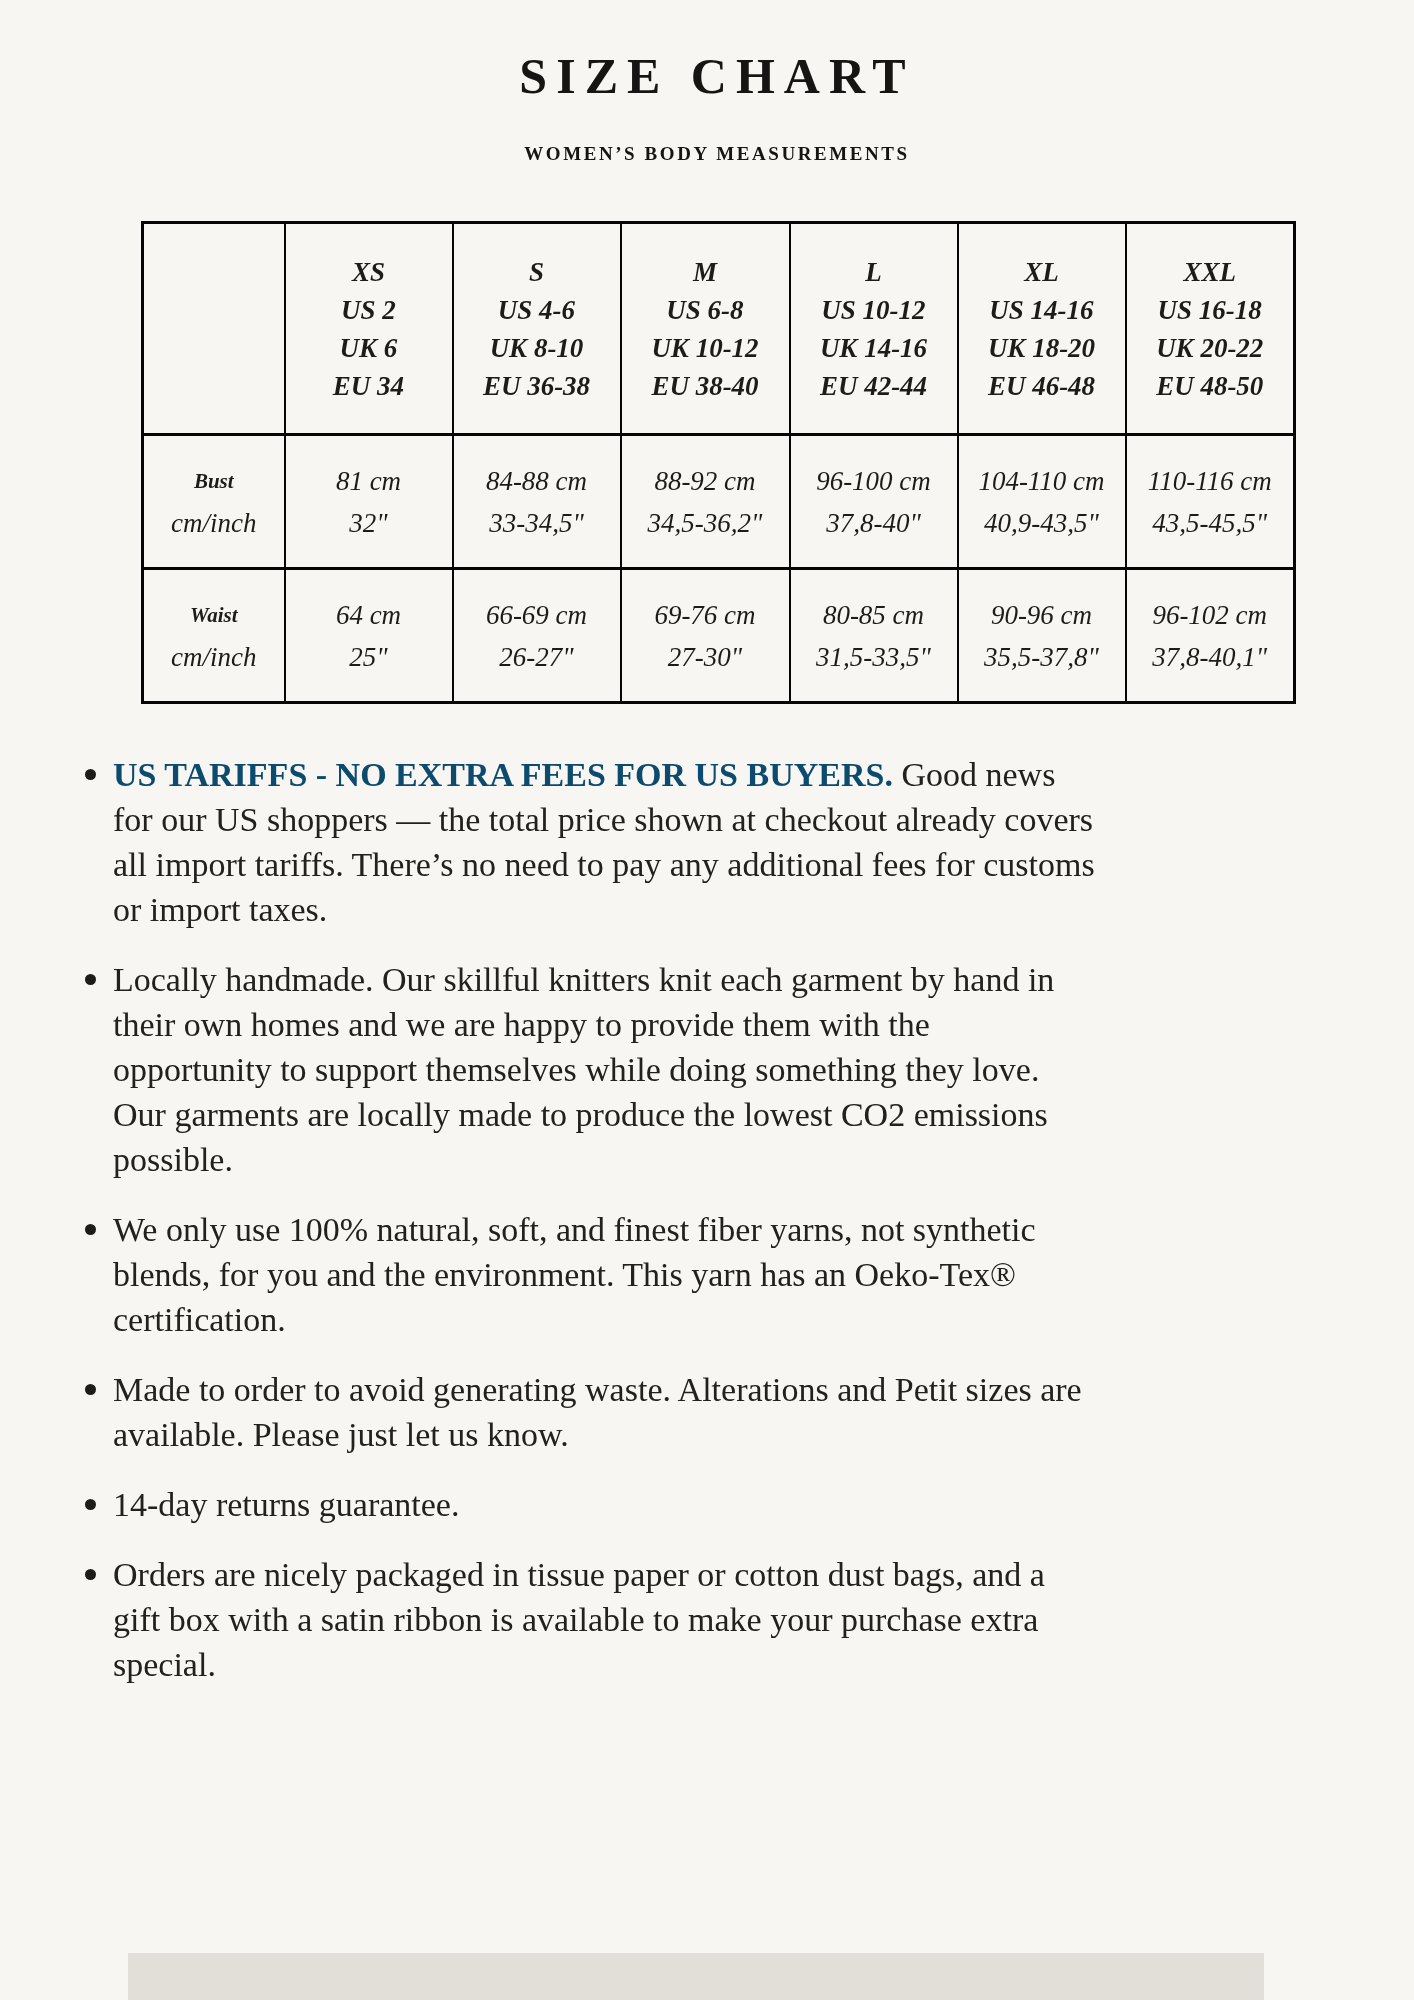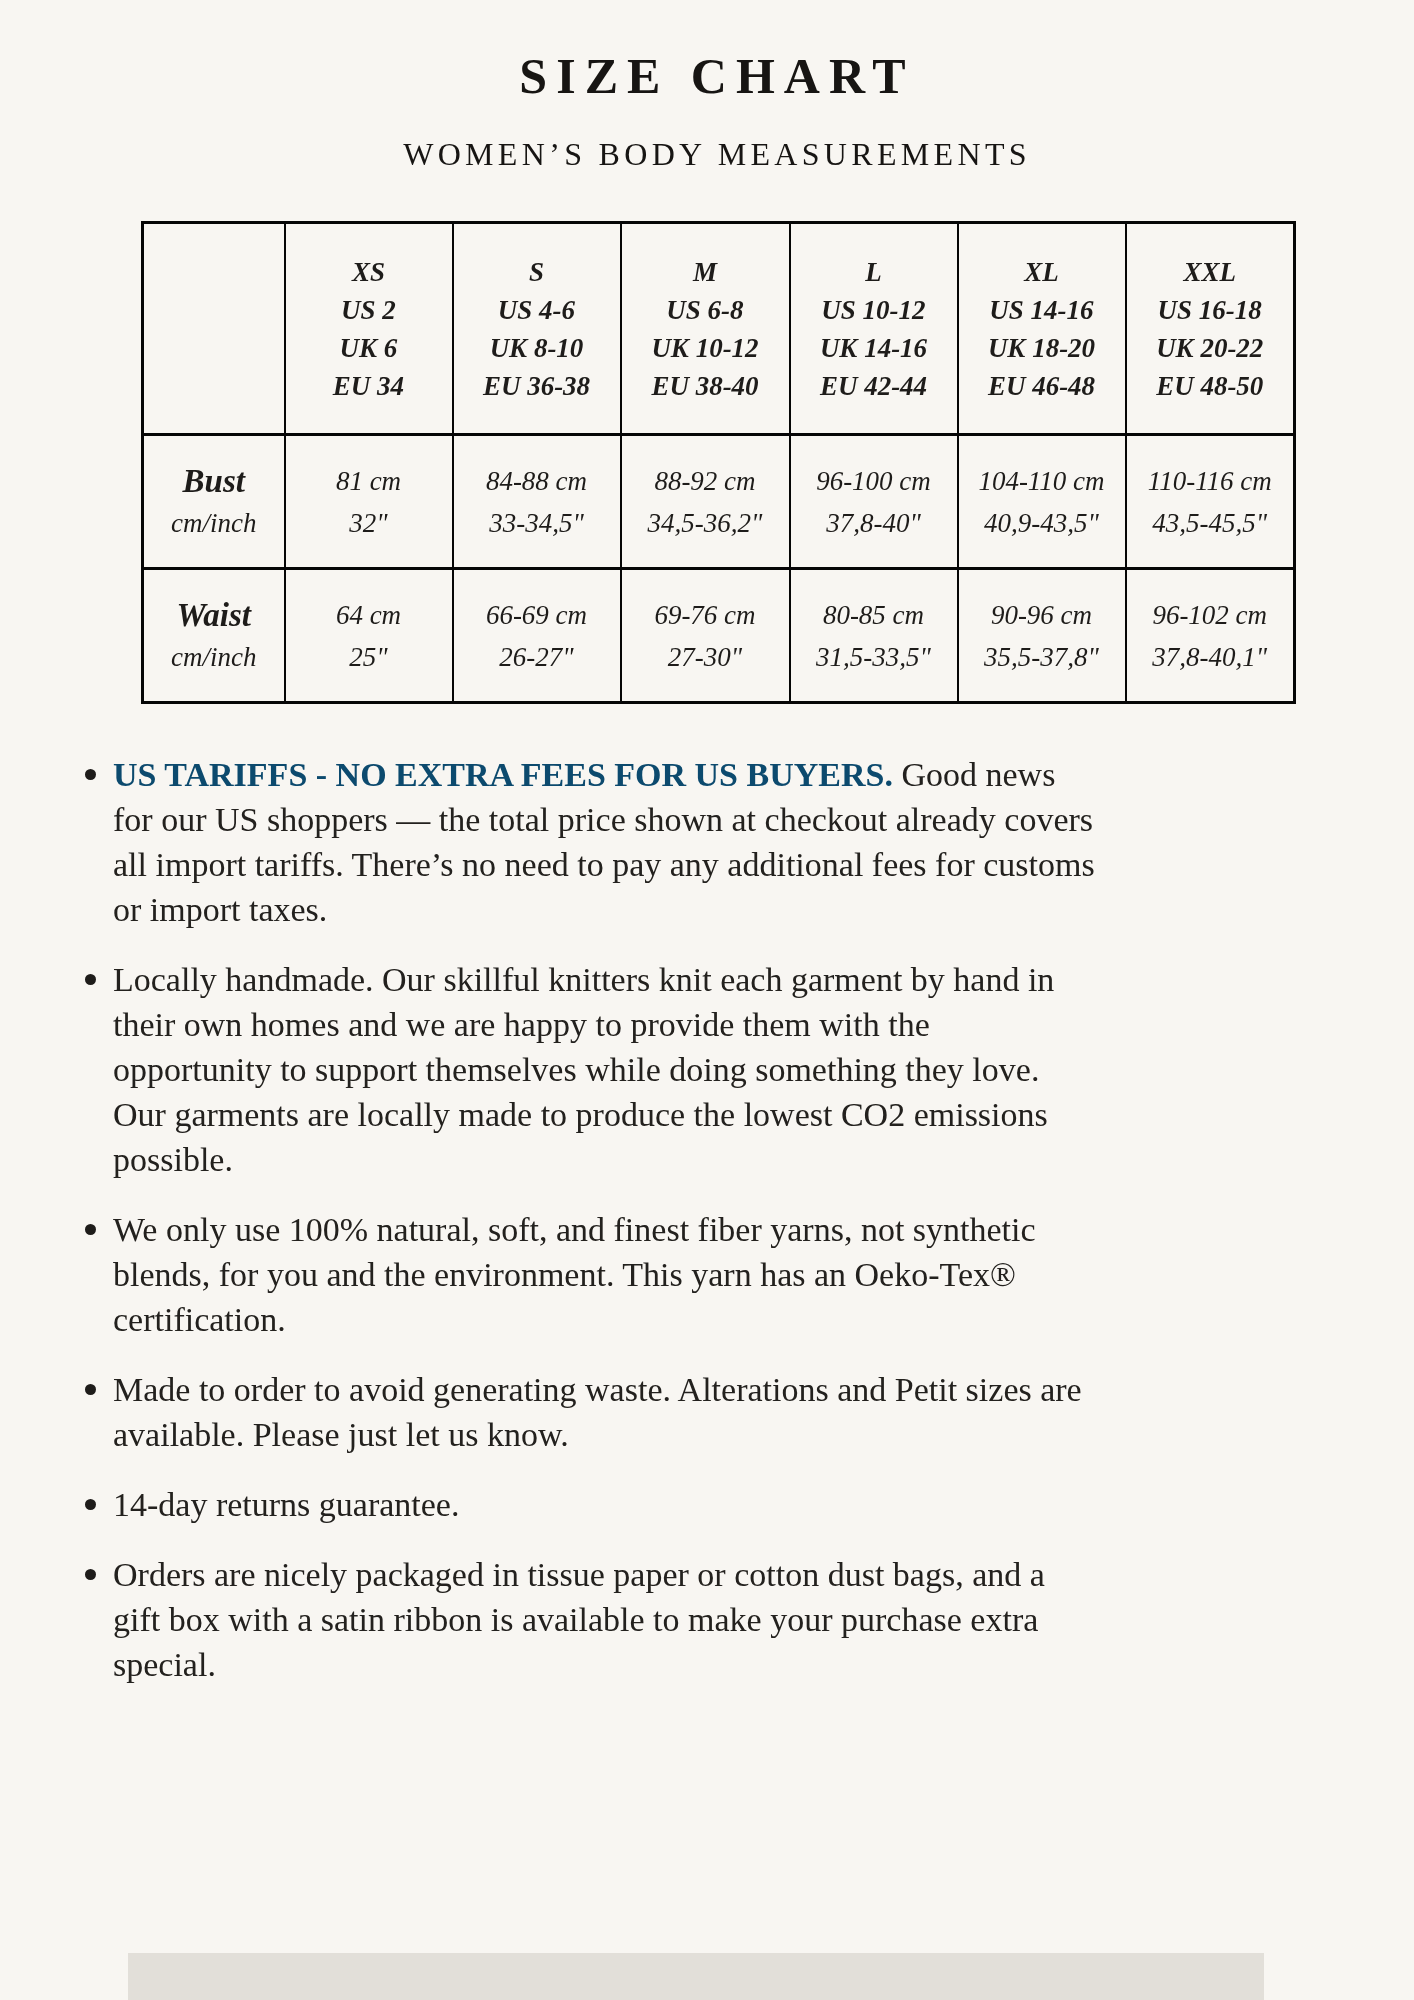--- a/index.html
+++ b/index.html
@@ -4,34 +4,34 @@
 <style>
   html,body{margin:0;padding:0;}
   body{width:1414px;height:2000px;overflow:hidden;background:#f8f6f2;}
   .page{position:relative;width:1248px;height:2000px;background:#f8f6f2;
         font-family:"Liberation Serif",serif;color:#1e1c1a;}
 
   
   .doc-header{position:absolute;top:46px;left:141px;width:1152px;text-align:center;}
   .doc-title{margin:0;font-size:50px;line-height:60px;font-weight:700;
              letter-spacing:0.18em;color:#171513;}
-  .doc-subtitle{margin:30px 0 0 0;font-size:32px;line-height:36px;font-weight:400;
+  .doc-subtitle{margin:30px 0 0 0;font-size:19px;line-height:36px;font-weight:700;
                 letter-spacing:0.135em;color:#171513;}
 
   
   .size-table{position:absolute;top:221px;left:141px;width:1152px;height:480px;
               border-collapse:collapse;table-layout:fixed;}
   .size-table td{border-left:2px solid #060606;border-right:2px solid #060606;
                  border-top:3px solid #060606;border-bottom:3px solid #060606;
                  text-align:center;vertical-align:middle;padding:0;font-style:italic;}
   .size-table{border:3px solid #060606;}
   .head-row td{height:209px;}
   .data-row td{height:131px;}
   .size-head div{font-size:27px;line-height:38px;font-weight:700;}
-  .row-label .lbl{font-size:33px;line-height:42px;font-weight:700;}
+  .row-label .lbl{font-size:21px;line-height:42px;font-weight:700;}
   .row-label .unit{font-size:27px;line-height:42px;font-weight:400;}
   .meas div{font-size:27px;line-height:42px;font-weight:400;}
 
   
   .info-list{position:absolute;top:752px;left:83px;width:1270px;margin:0;padding:0;
              list-style:none;}
   .info-list li{position:relative;padding-left:30px;margin:0 0 25px 0;
                 font-size:34px;line-height:45px;white-space:pre-line;color:#23211e;}
   .info-list li::before{content:"";position:absolute;left:2px;top:17px;width:11px;height:11px;
                 border-radius:50%;background:#1e1c1a;}

